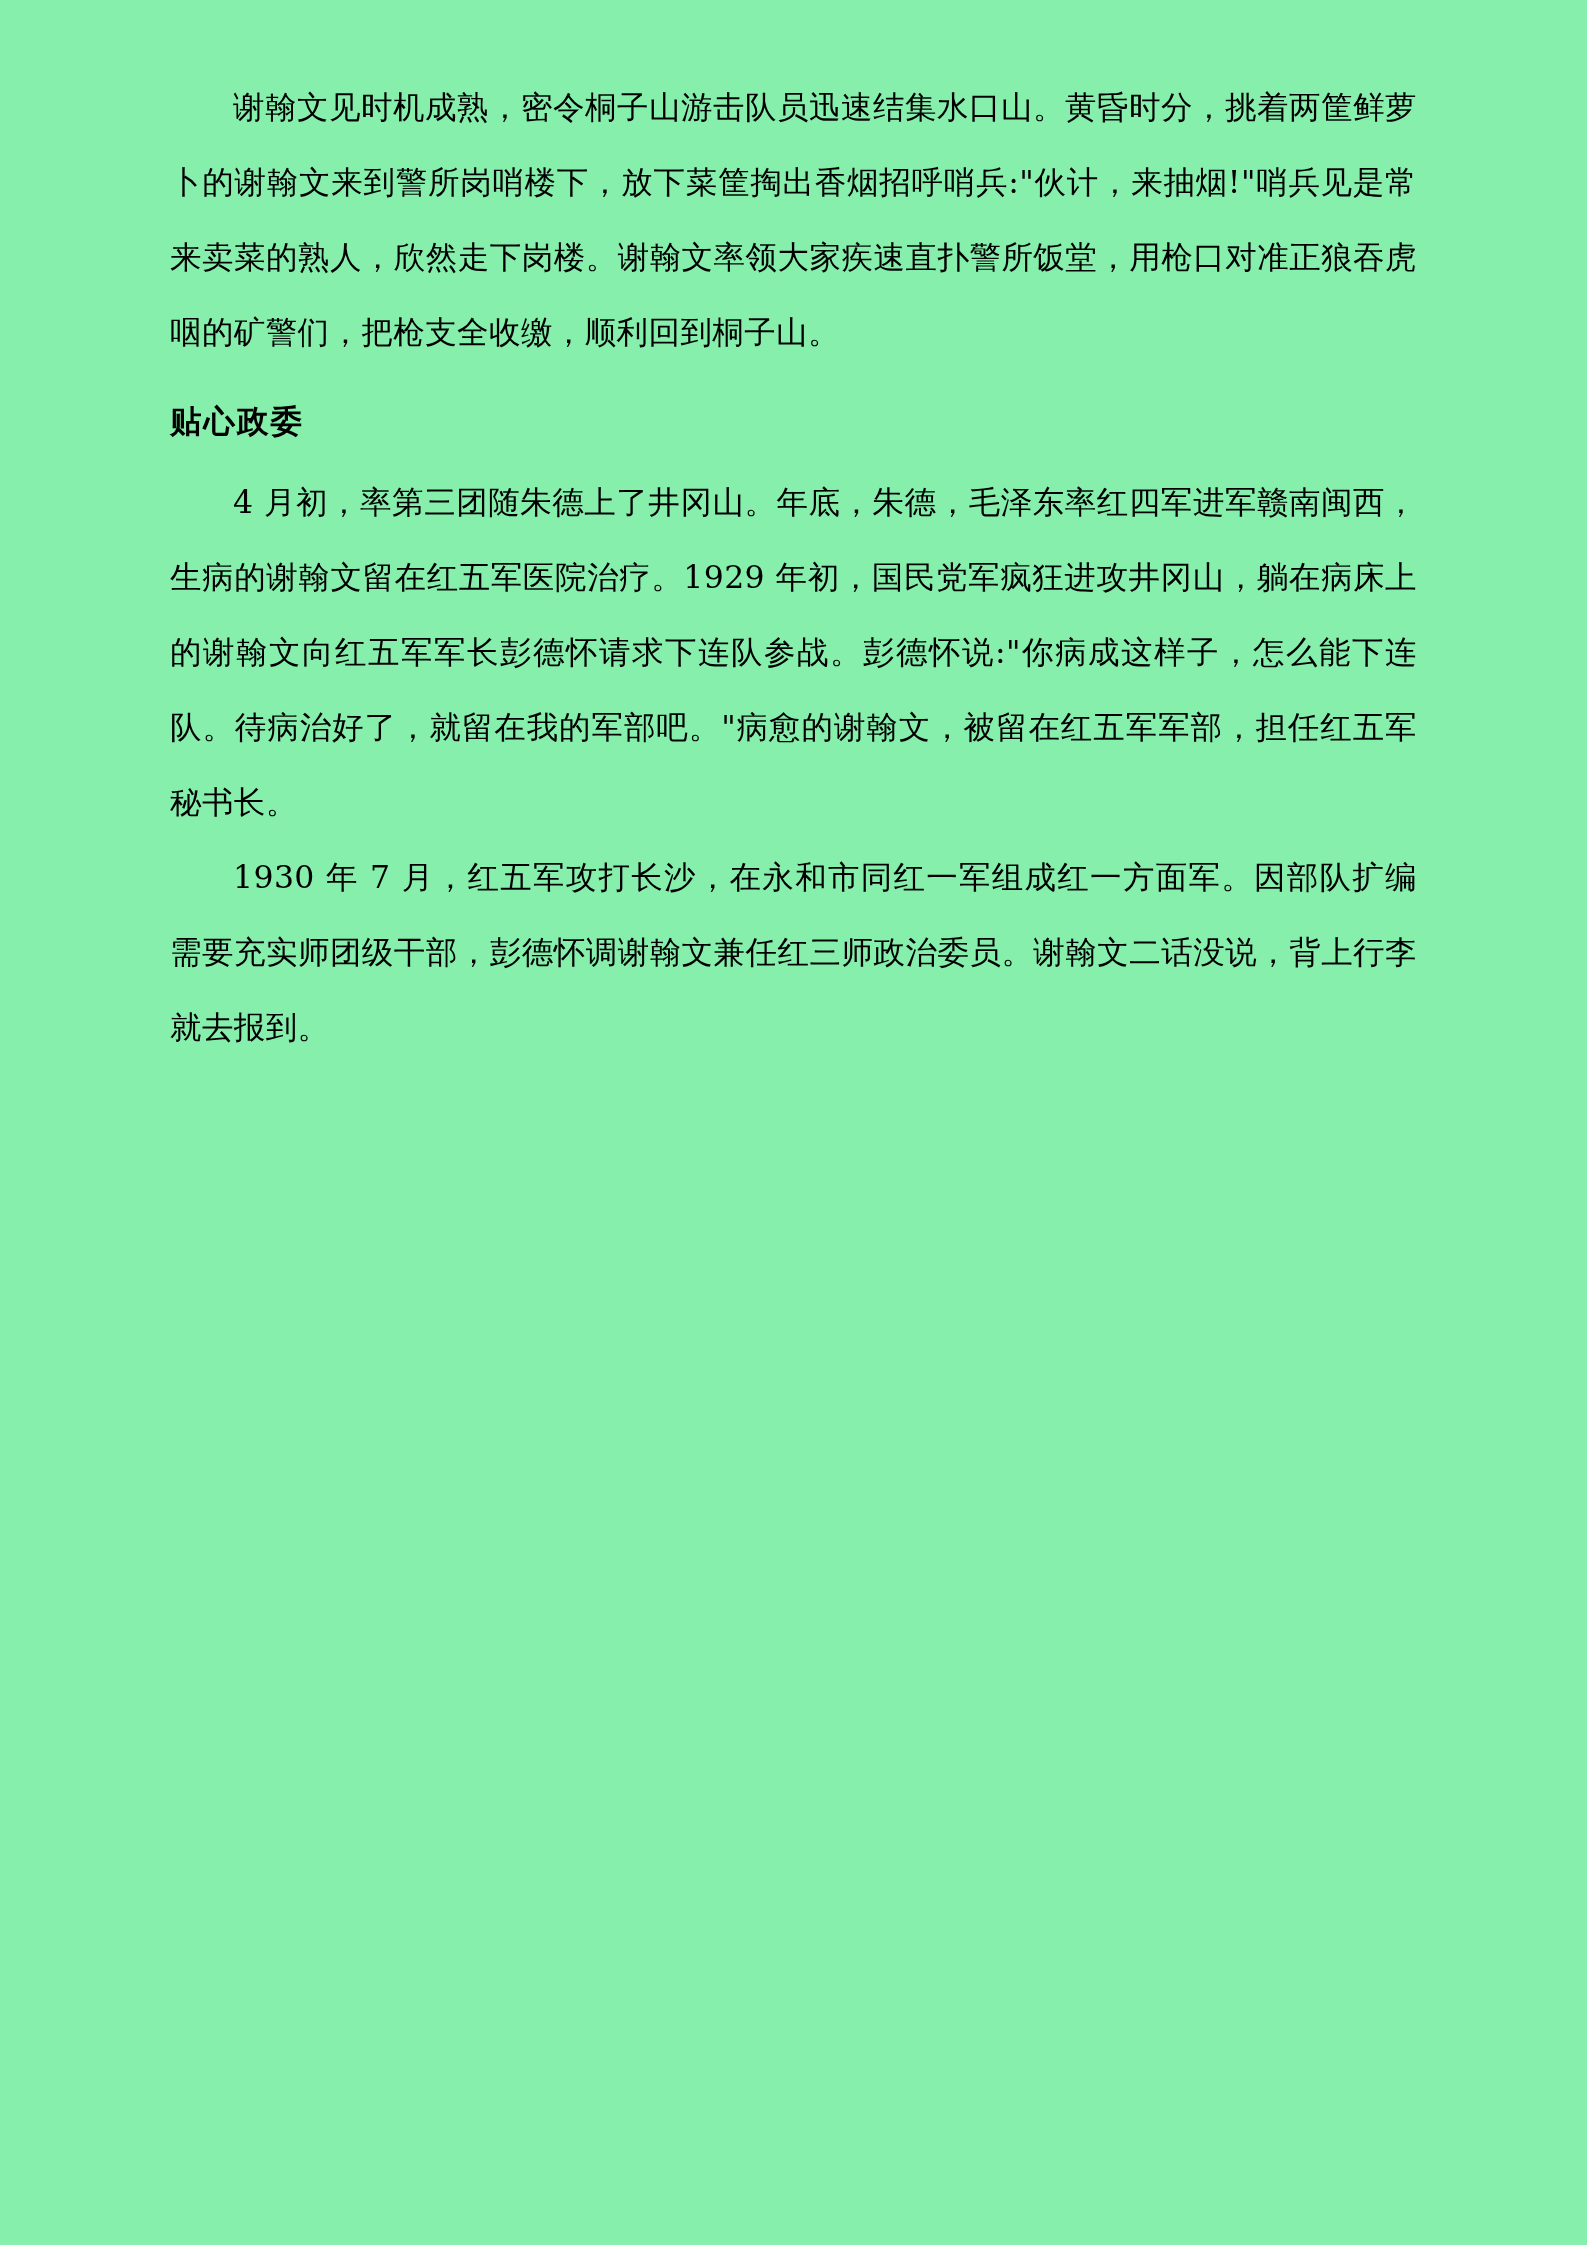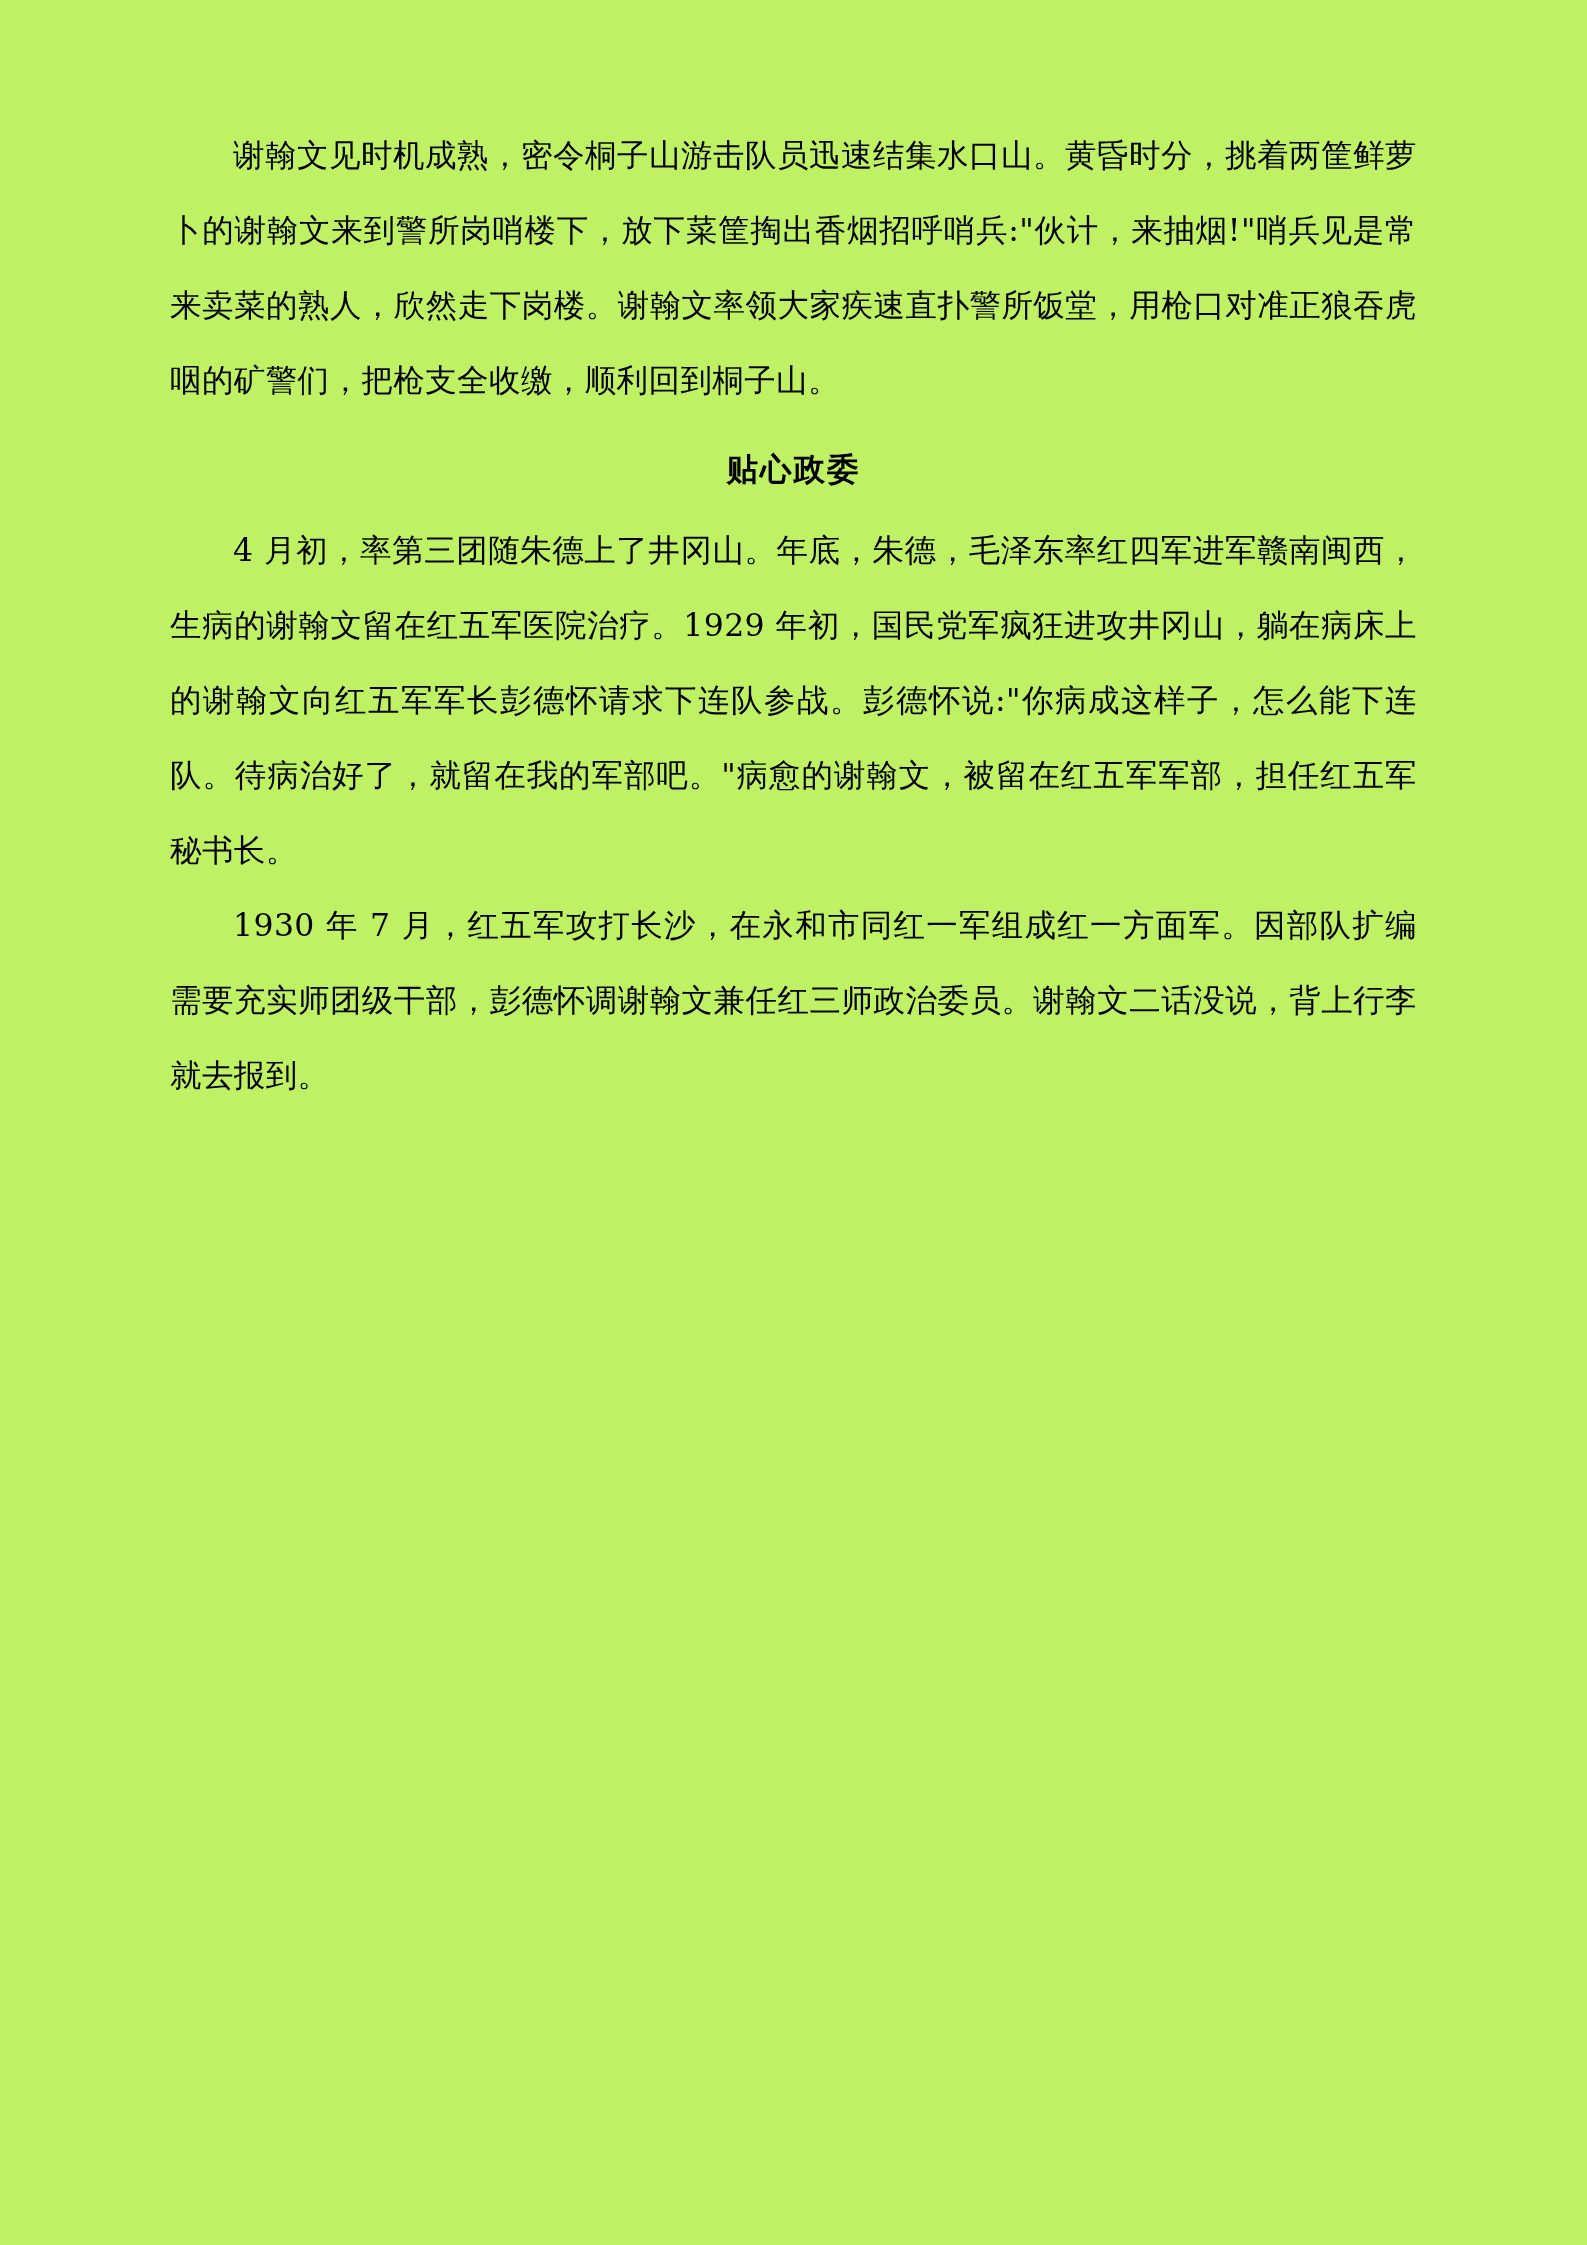--- a/index.html
+++ b/index.html
@@ -12,41 +12,40 @@
     height: 2245px;
     font-family: "DejaVu Serif", "Liberation Serif", serif;
     color: #000000;
     position: relative;
     overflow: hidden;
   }
   .page {
     box-sizing: border-box;
     width: 1587px;
     height: 2245px;
-    padding: 118px 170px 120px 170px;
-    background: #bef264;
+    padding: 70px 170px 120px 170px;
+    background: #86efac;
   }
   .doc-body {
     width: 1247px;
   }
   p.para {
     margin: 0 0 0 0;
     font-size: 31.5px;
     line-height: 75px;
     text-align: justify;
     text-justify: inter-ideograph;
     text-indent: 63px;
     letter-spacing: 0.4px;
     font-family: "DejaVu Serif", "Liberation Serif", serif;
   }
   h2.heading {
     margin: 14px 0 6px 0;
     font-size: 31.5px;
     line-height: 75px;
-    text-align: center;
     font-weight: bold;
     letter-spacing: 2px;
     font-family: "DejaVu Sans", "Liberation Sans", sans-serif;
   }
 </style>
 </head>
 <body>
 
 <div class="page">
   <div class="doc-body">

